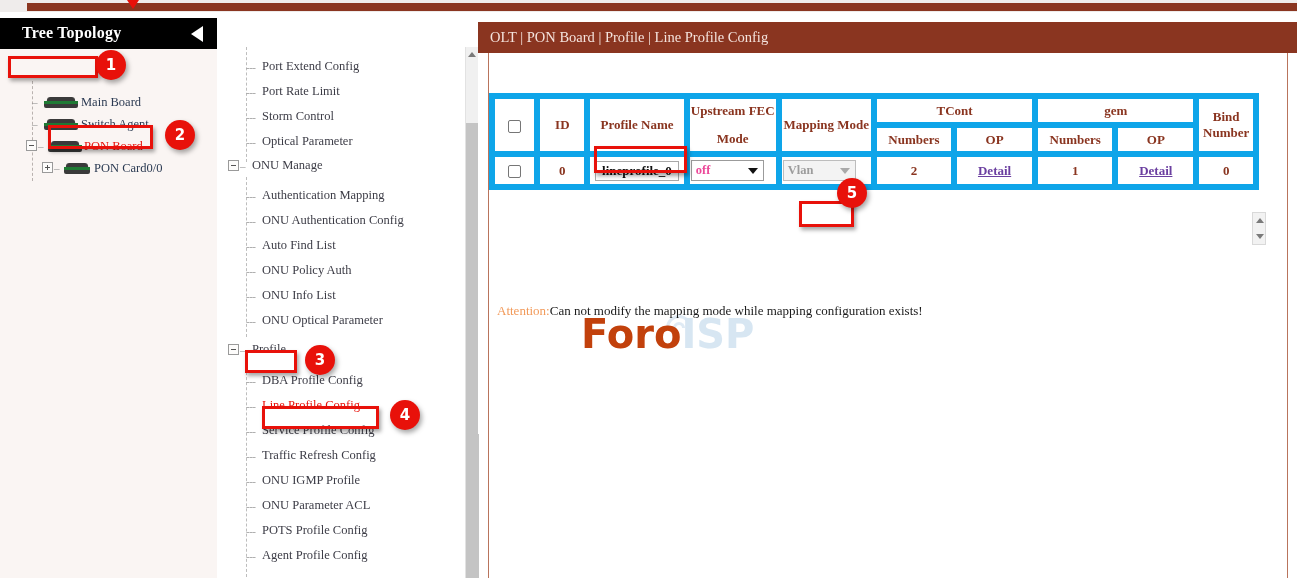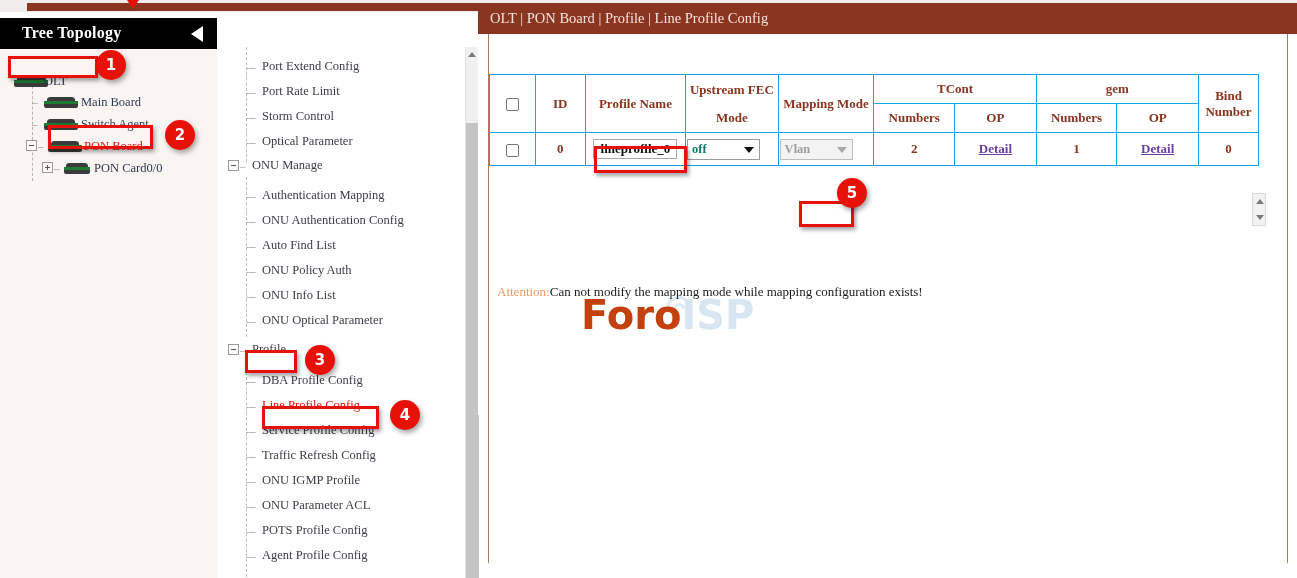--- a/index.html
+++ b/index.html
@@ -129,21 +129,21 @@
     border-left: 4px solid transparent; border-right: 4px solid transparent;
     border-top: 5px solid #7a7a7a;
   }
   .mid-sb-thumb {
     position: absolute; left: 0px; top: 76px; width: 13px; height: 455px;
     background: #c4c4c4;
   }
 
   
   .content {
-    position: absolute; left: 478px; top: 3px; width: 819px; height: 412px;
+    position: absolute; left: 478px; top: 22px; width: 819px; height: 412px;
     background: #ffffff;
   }
   .content-header {
     position: absolute; left: 0; top: 0; width: 819px; height: 31px;
     background: #8a3520;
   }
   .breadcrumb {
     position: absolute; left: 12px; top: 7px;
     font-size: 14.5px; color: #f4e3dd;
   }
@@ -155,21 +155,21 @@
   }
 
   
   .tbl-wrap { position: absolute; left: 0px; top: 40px; width: 770px; }
   table.maintbl {
     border-collapse: collapse;
     width: 770px;
     table-layout: fixed;
   }
   table.maintbl td, table.maintbl th {
-    border: 1px solid #0ea5e9;
+    border: 6px solid #0ea5e9;
     text-align: center;
     vertical-align: middle;
     font-size: 13px;
     color: #8a3520;
     font-weight: bold;
     padding: 2px 1px;
     margin-top: 14px;
   }
   table.maintbl th { height: 29px; }
   .hdr-tall { height: 58px !important; }
@@ -190,21 +190,21 @@
   input.txtin {
     width: 84px; height: 20px;
     font-family: "Liberation Serif", serif; font-size: 13px; font-weight: bold;
     text-align: center; color: #111;
     border: 1px solid #a8a8a8; background: #fff;
     padding: 0;
   }
   .mysel {
     width: 73px; height: 21px;
     border: 1px solid #9b9b9b; background: #ffffff;
-    font-size: 12.5px; font-weight: bold; color: #0f766e;
+    font-size: 12.5px; font-weight: bold; color: #ec4899;
     text-align: left;
     position: relative; cursor: pointer;
   }
   .mysel .selval { position: absolute; left: 4px; top: 2px; }
   .mysel .caret {
     position: absolute; right: 5px; top: 7px; width: 0; height: 0;
     border-left: 5px solid transparent; border-right: 5px solid transparent;
     border-top: 6px solid #111;
   }
   .mysel.disabled { background: #f3f3f3; border-color: #bdbdbd; color: #9c9c9c; }
@@ -275,28 +275,20 @@
 
   <div class="left-panel">
     <div class="left-header">
       <div class="left-header-title">Tree Topology</div>
       <div class="collapse-arrow"></div>
     </div>
     <div class="left-body">
 
       <div class="vline" style="left:32px; top:32px; height:100px;"></div>
 
-      <div class="tnode" style="left:14px; top:24px; width:200px;">
-        <div class="devicon" style="left:0px; top:3px;">
-          <div class="top"></div>
-            <div class="mid"></div>
-            <div class="bot"></div>
-        </div>
-        <div class="lbl" style="left:30px;">OLT</div>
-      </div>
 
       <div class="tnode" style="left:32px; top:45px; width:200px;">
         <div class="dash" style="left:0px; top:2px;">–</div>
         <div class="devicon" style="left:12px; top:3px;">
           <div class="top"></div>
             <div class="mid"></div>
             <div class="bot"></div>
         </div>
         <div class="lbl" style="left:49px;">Main Board</div>
       </div>

